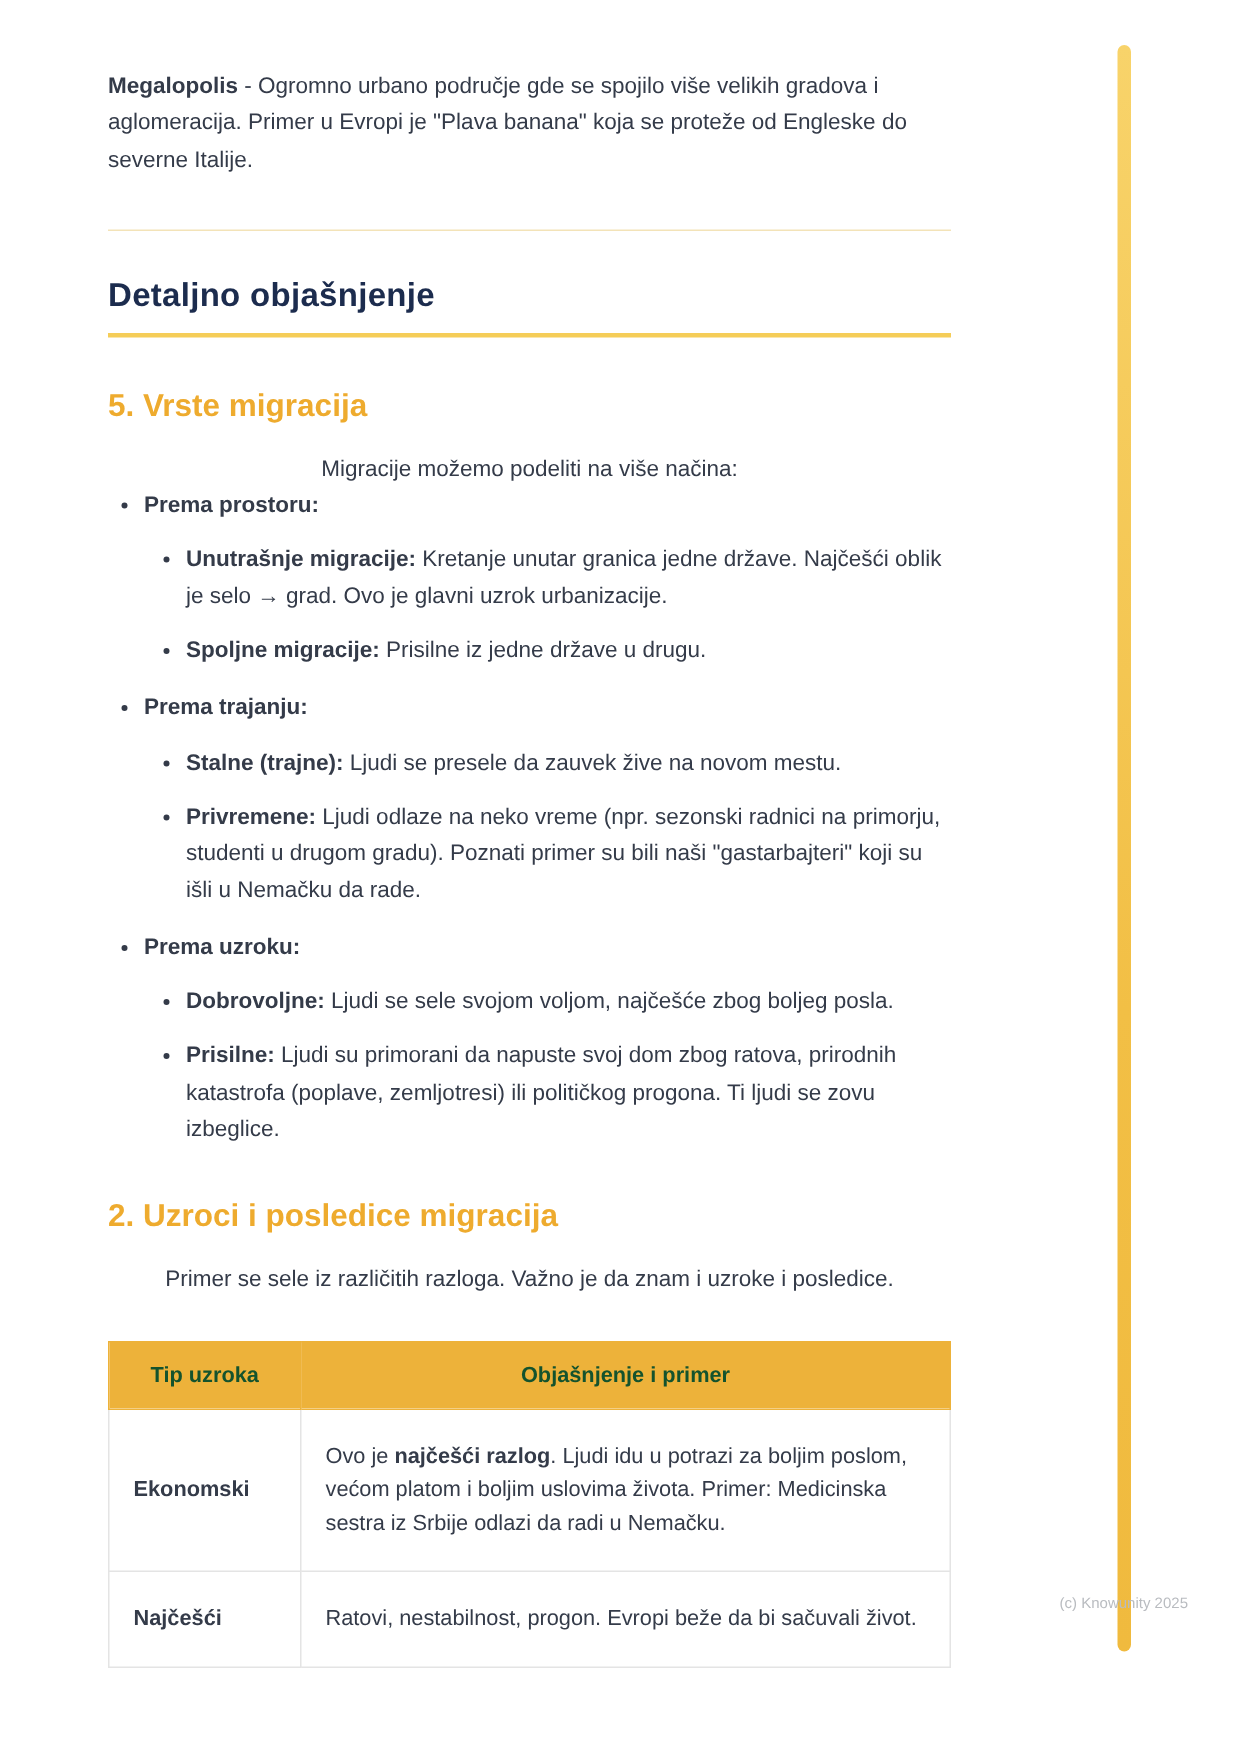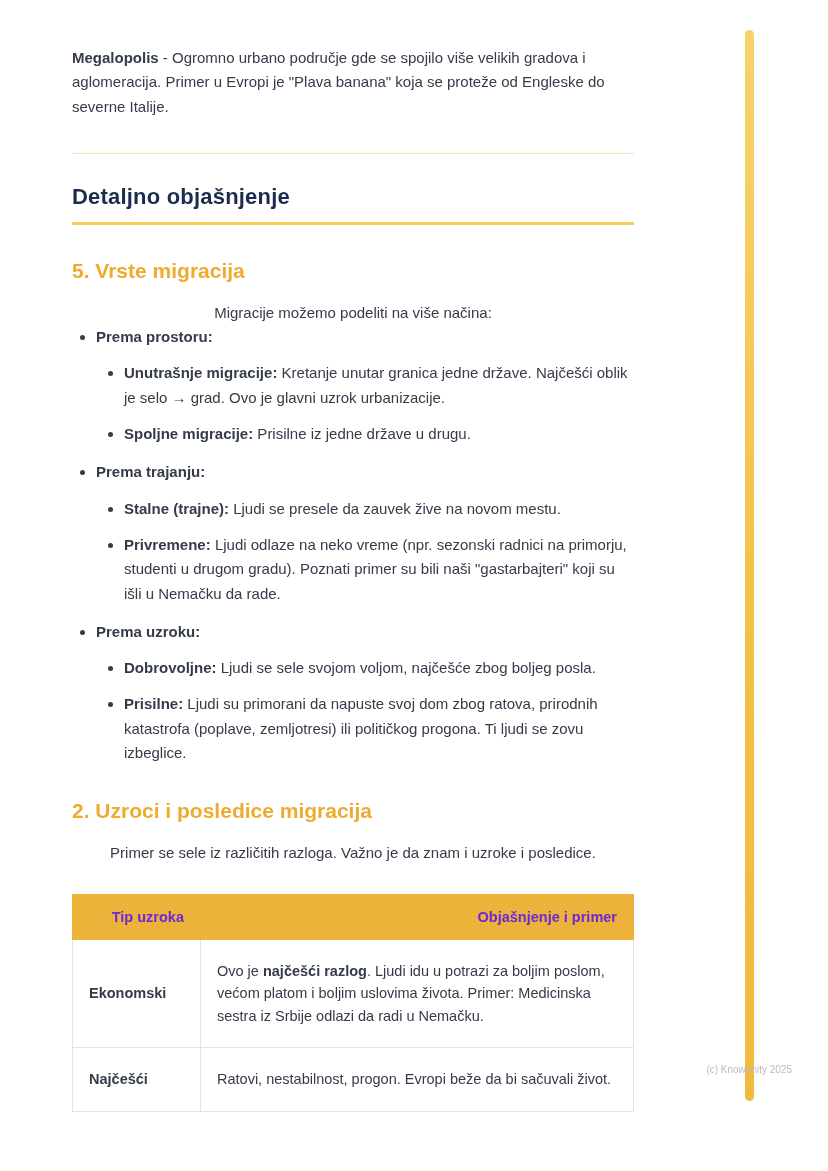--- a/index.html
+++ b/index.html
@@ -46,22 +46,22 @@
   ul.l2 { margin-top:12px; padding-left:28px; list-style:disc; }
   ul.l2 > li { margin-bottom:12px; font-weight:normal; }
   table.causes {
     margin-top:28px;
     width:100%;
     border-collapse:collapse;
     font-size:14.5px;
   }
   table.causes th {
     background:#edb23a;
-    color:#6d28d9;
-    text-align:right;
+    color:#14532d;
+    text-align:center;
     font-weight:bold;
     padding:14px 16px;
     border:1px solid #edb23a;
     font-size:14.5px;
   }
   table.causes td {
     border:1px solid #e4e4e4;
     padding:20px 16px;
     vertical-align:middle;
     line-height:1.55;

